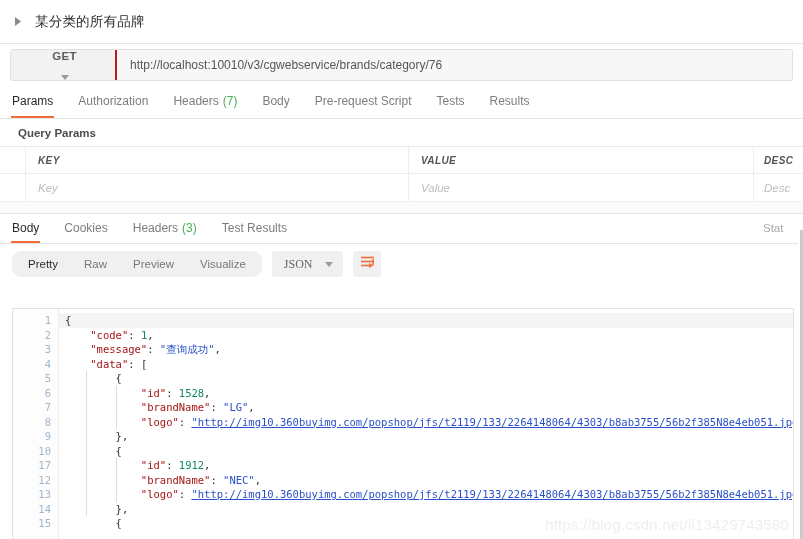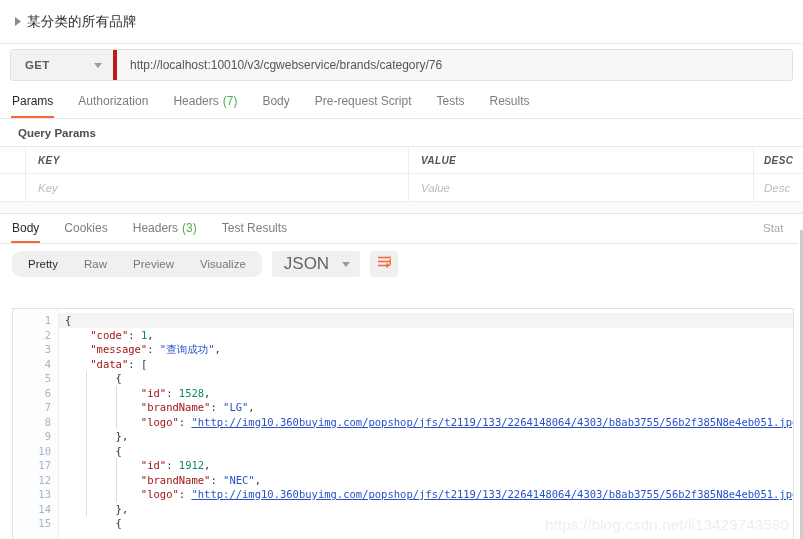--- a/index.html
+++ b/index.html
@@ -17,20 +17,21 @@
   }
 
   
   .title-bar {
     height: 44px;
     display: flex;
     align-items: center;
     padding-left: 11px;
     background: #ffffff;
     border-bottom: 1px solid #e6e6e6;
+    gap: 8px;
   }
   .disclosure {
     width: 14px; height: 14px;
     display: flex; align-items: center; justify-content: center;
     margin-right: 2px;
   }
   .disclosure svg { display: block; }
   .title-text {
     font-size: 13.5px;
     color: #2c2c2c;
@@ -54,21 +55,22 @@
     border-radius: 3px;
     overflow: hidden;
   }
   .method-select {
     width: 106px;
     background: #f2f2f2;
     display: flex;
     align-items: center;
     justify-content: space-between;
     padding: 0 11px 0 14px;
-    border-right: 4px solid #b91c1c;
+    border-right: 2px solid #b91c1c;
+    flex-direction: column;
   }
   .method-label {
     font-size: 11.5px;
     font-weight: bold;
     color: #5b5b5b;
     letter-spacing: .3px;
   }
   .caret {
     width: 0; height: 0;
     border-left: 4px solid transparent;
@@ -216,21 +218,21 @@
   .fmt-select {
     display: flex;
     align-items: center;
     height: 26px;
     background: #f0f0f0;
     border-radius: 3px;
     padding: 0 10px 0 12px;
     margin-left: 10px;
     gap: 13px;
   }
-  .fmt-label { font-size: 17px; color: #646464; }
+  .fmt-label { font-size: 12px; color: #646464; font-family: Liberation Serif, serif; }
   .wrap-btn {
     width: 28px; height: 26px;
     background: #f0f0f0;
     border-radius: 3px;
     margin-left: 10px;
     display: flex;
     align-items: center;
     justify-content: center;
   }
 

